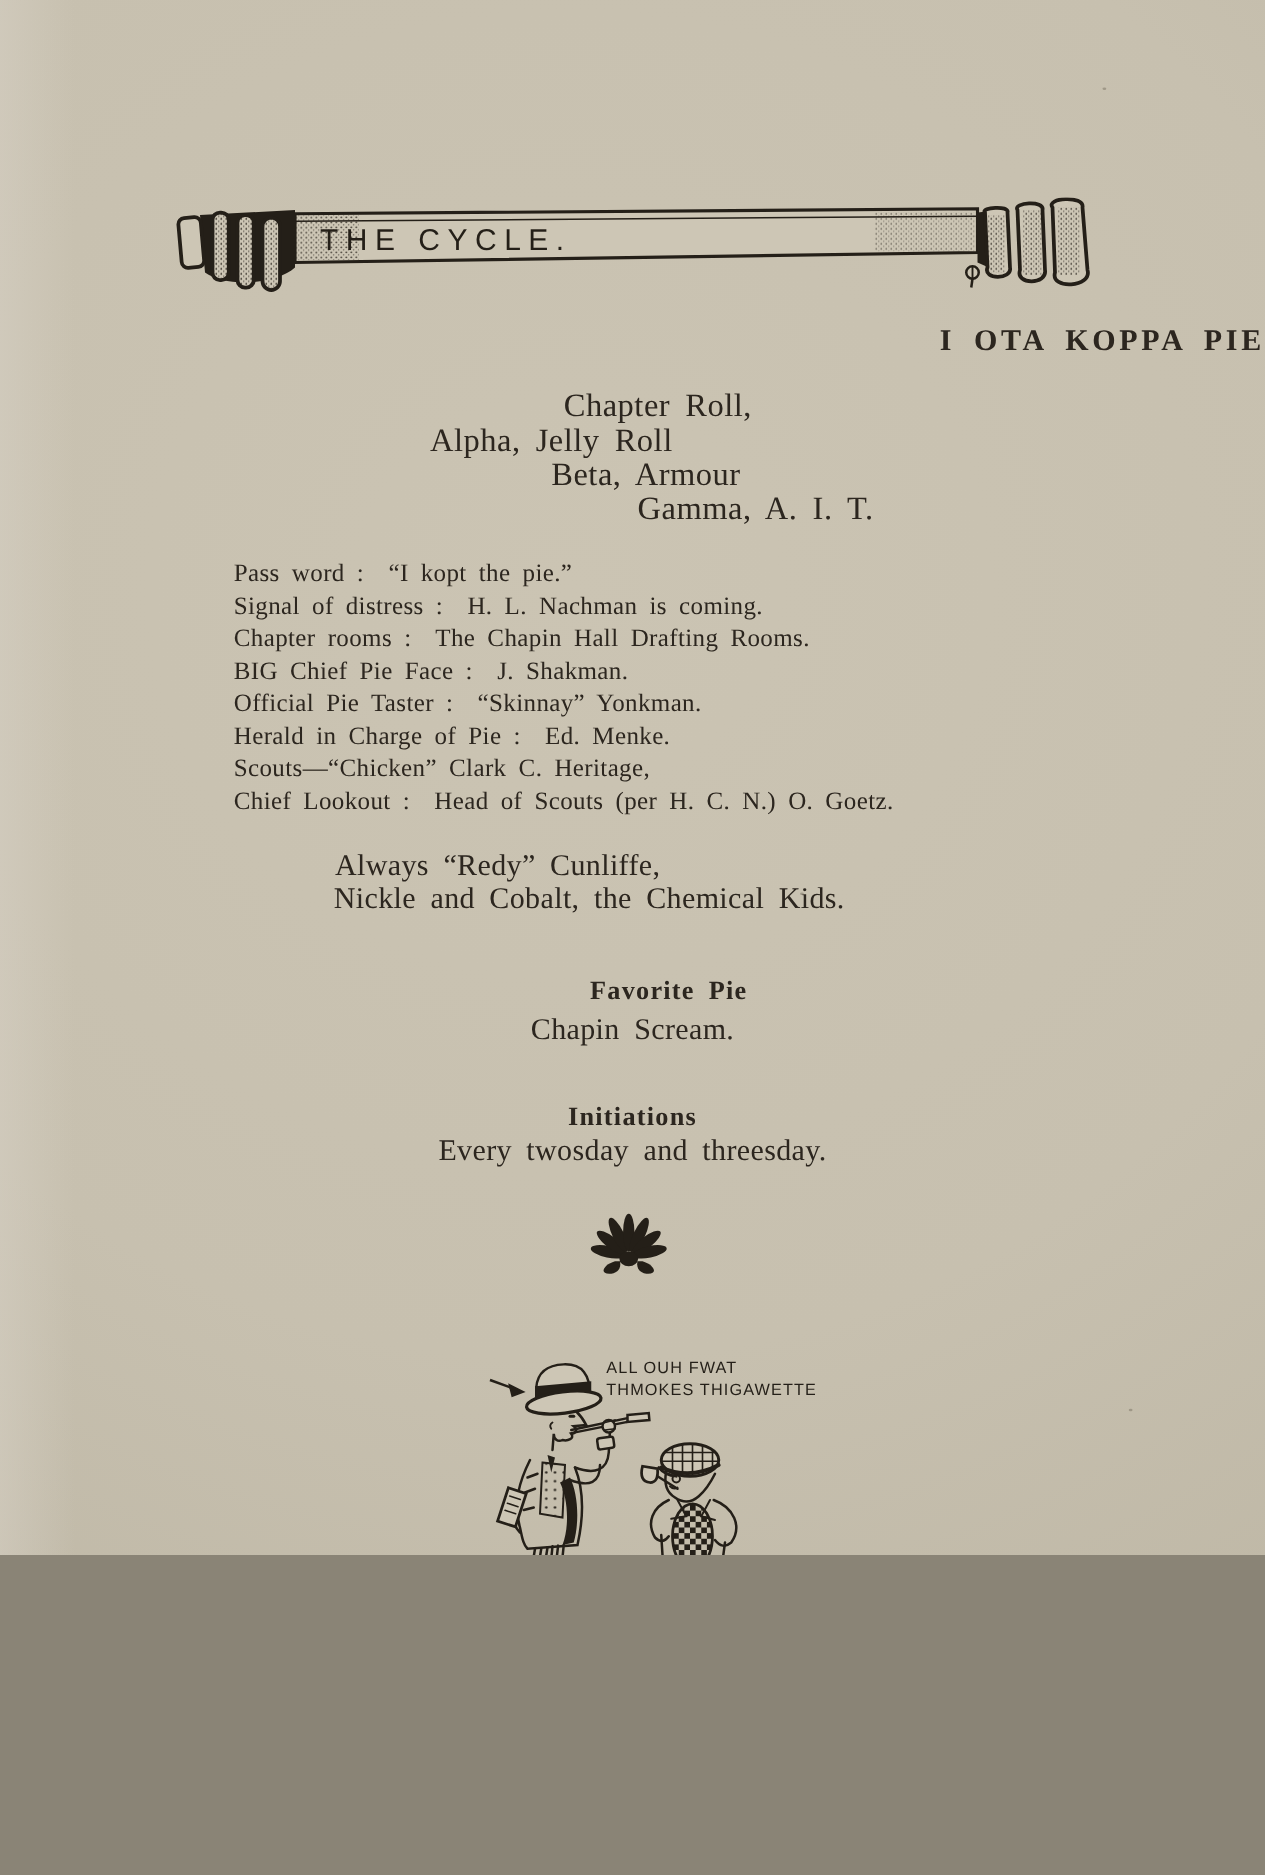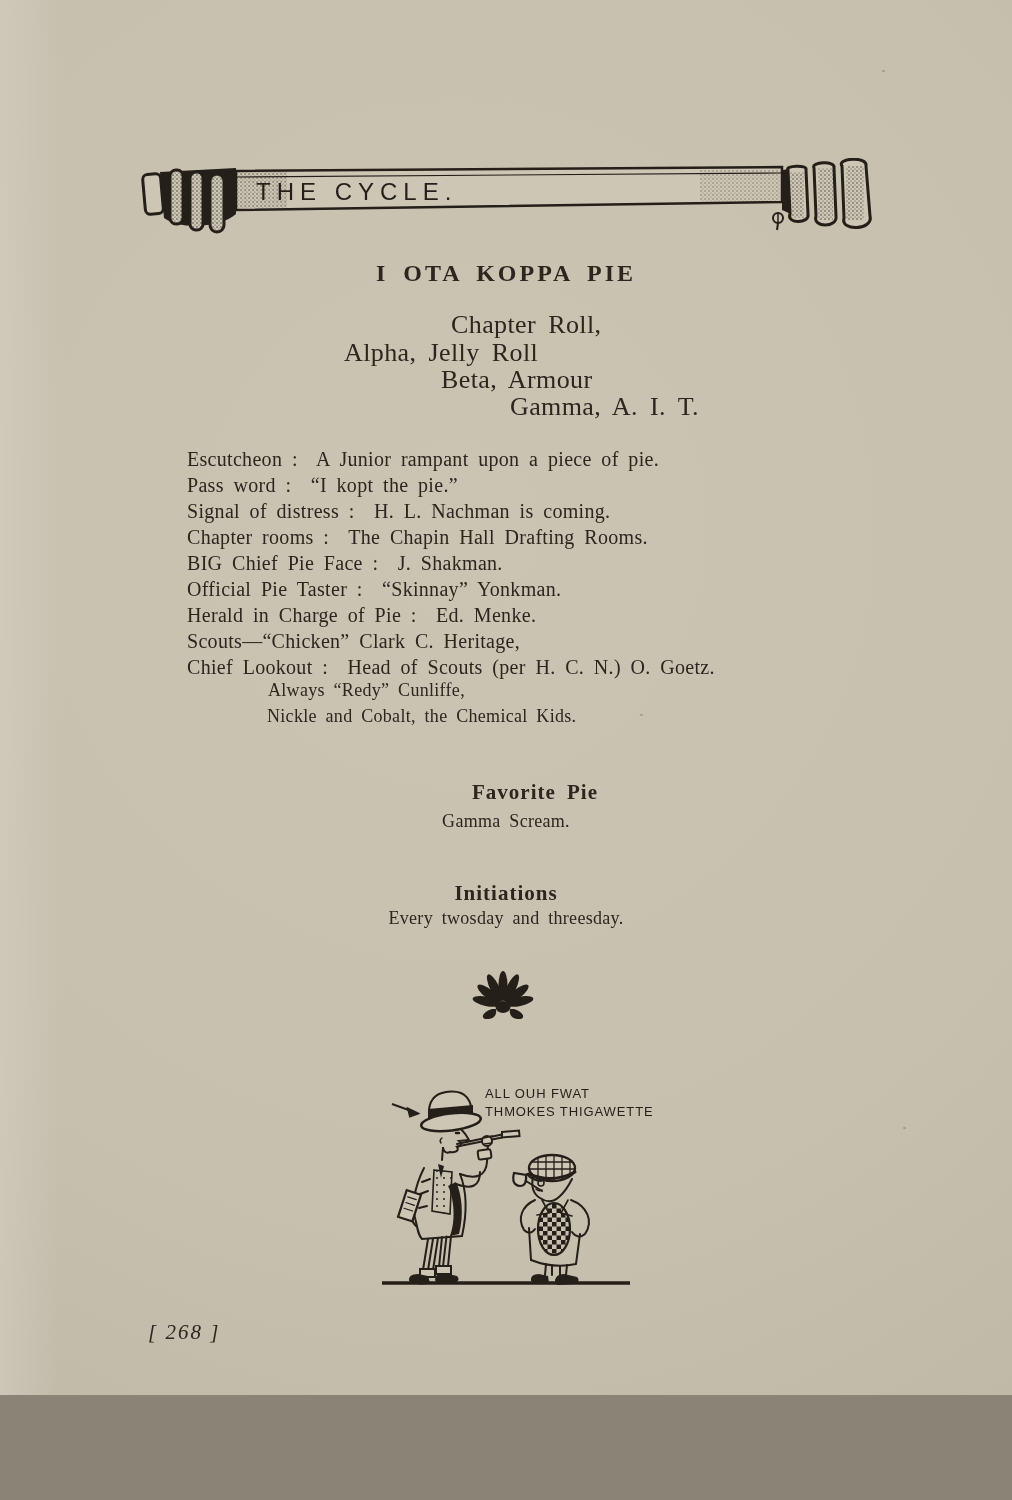--- a/index.html
+++ b/index.html
@@ -1,36 +1,36 @@
 <!DOCTYPE html>
 <html><head>
 <meta charset="utf-8">
 <style>
   html,body{margin:0;padding:0;background:#8a8476;}
   .page{
     position:relative;
-    width:1012px;height:1395px;
+    width:1012px;height:1244px;
     margin:0 auto;
     overflow:hidden;
     background:
       linear-gradient(90deg, rgba(214,208,196,.55) 0px, rgba(214,208,196,0) 60px),
       radial-gradient(ellipse 120% 90% at 45% 38%, #cbc4b3 0%, #c7c0af 55%, #bcb5a3 100%);
     font-family:"Liberation Serif", serif;
     color:#2c261f;
   }
   .abs{position:absolute;}
   .centered{left:0;width:1012px;text-align:center;}
   .page-title{
     font-size:24px;font-weight:bold;letter-spacing:3px;word-spacing:6px;
   }
   .roll-line{font-size:26px;letter-spacing:.4px;word-spacing:.2em;white-space:pre-wrap;}
   .roster .body-line{
     font-size:20px;line-height:26px;letter-spacing:.3px;word-spacing:.22em;white-space:pre-wrap;
   }
-  .body-line{font-size:18px;letter-spacing:.3px;word-spacing:.22em;white-space:pre-wrap;}
+  .body-line{font-size:24px;letter-spacing:.3px;word-spacing:.22em;white-space:pre-wrap;}
   .sec-head{font-size:21px;font-weight:bold;letter-spacing:1px;word-spacing:5px;}
   .page-number{font-size:21px;font-style:italic;letter-spacing:2px;text-align:center;}
   .speck{position:absolute;width:3px;height:2px;border-radius:50%;background:#8f8877;opacity:.7;}
   svg text{font-family:"Liberation Sans", sans-serif;}
   svg .band-text{font-size:24px;letter-spacing:6px;fill:#241f18;}
   svg .cap-text{font-size:13px;letter-spacing:.9px;fill:#241f18;}
 </style>
 </head>
 <body>
 
@@ -68,43 +68,42 @@
       <rect x="650" y="14" width="14" height="46" fill="url(#stip)" opacity="0.9"></rect>
       <rect x="678" y="10" width="15" height="52" fill="url(#stip)" opacity="0.9"></rect>
       <rect x="706" y="8" width="18" height="54" fill="url(#stip)" opacity="0.9"></rect>
       <circle cx="638" cy="60" r="5" fill="#cdc6b5" stroke="#241f18" stroke-width="2"></circle>
       <line x1="638" y1="55" x2="638" y2="65" stroke="#241f18" stroke-width="1.5"></line>
       <line x1="638" y1="65" x2="637" y2="72" stroke="#241f18" stroke-width="2"></line>
     </g>
     <text class="band-text" x="116" y="42">THE CYCLE.</text>
   </svg>
 
-  <div class="abs centered page-title" style="top:260px;">I OTA KOPPA PIE</div>
+  <div class="abs centered page-title" style="top:260px;text-align:right;">I OTA KOPPA PIE</div>
 
   <div class="abs roll-line" style="left:451px;top:310px;">Chapter Roll,</div>
   <div class="abs roll-line" style="left:344px;top:338px;">Alpha, Jelly Roll</div>
   <div class="abs roll-line" style="left:441px;top:365px;text-align:right;">Beta, Armour</div>
   <div class="abs roll-line" style="left:510px;top:392px;">Gamma, A. I. T.</div>
 
   <div class="abs roster" style="left:187px;top:446px;">
-    <div class="body-line">Escutcheon :  A Junior rampant upon a piece of pie.</div>
     <div class="body-line">Pass word :  “I kopt the pie.”</div>
     <div class="body-line">Signal of distress :  H. L. Nachman is coming.</div>
     <div class="body-line">Chapter rooms :  The Chapin Hall Drafting Rooms.</div>
     <div class="body-line">BIG Chief Pie Face :  J. Shakman.</div>
     <div class="body-line">Official Pie Taster :  “Skinnay” Yonkman.</div>
     <div class="body-line">Herald in Charge of Pie :  Ed. Menke.</div>
     <div class="body-line">Scouts—“Chicken” Clark C. Heritage,</div>
     <div class="body-line">Chief Lookout :  Head of Scouts (per H. C. N.) O. Goetz.</div>
   </div>
   <div class="abs body-line" style="left:268px;top:680px;">Always “Redy” Cunliffe,</div>
   <div class="abs body-line" style="left:267px;top:706px;">Nickle and Cobalt, the Chemical Kids.</div>
 
   <div class="abs centered sec-head" style="top:780px;margin-left:29px;">Favorite Pie</div>
-  <div class="abs centered body-line" style="top:811px;">Gamma Scream.</div>
+  <div class="abs centered body-line" style="top:811px;">Chapin Scream.</div>
 
   <div class="abs centered sec-head" style="top:881px;">Initiations</div>
   <div class="abs centered body-line" style="top:908px;">Every twosday and threesday.</div>
 
   <svg class="abs" style="left:467px;top:963px;" width="72" height="58" viewBox="0 0 72 58">
     <g fill="#241f18">
       <ellipse cx="36" cy="25" rx="4.6" ry="14" transform="rotate(-78 36 42)"></ellipse>
       <ellipse cx="36" cy="24" rx="4.6" ry="14" transform="rotate(-52 36 42)"></ellipse>
       <ellipse cx="36" cy="23" rx="4.6" ry="15" transform="rotate(-26 36 42)"></ellipse>
       <ellipse cx="36" cy="23" rx="4.6" ry="15"></ellipse>

